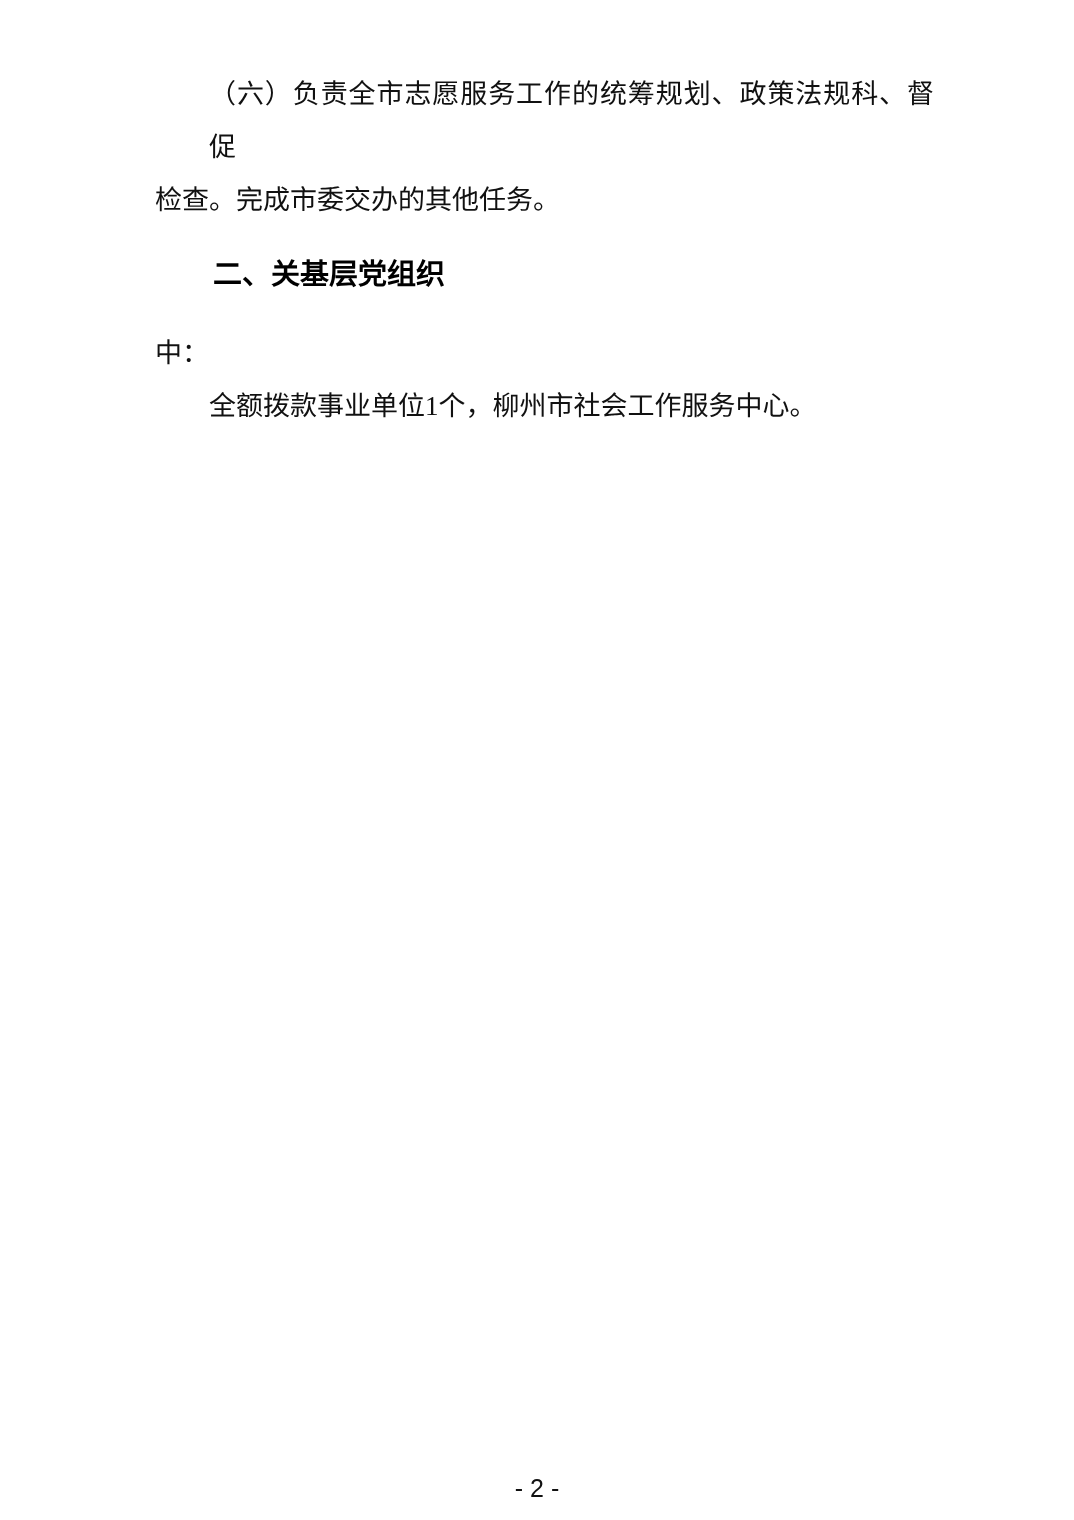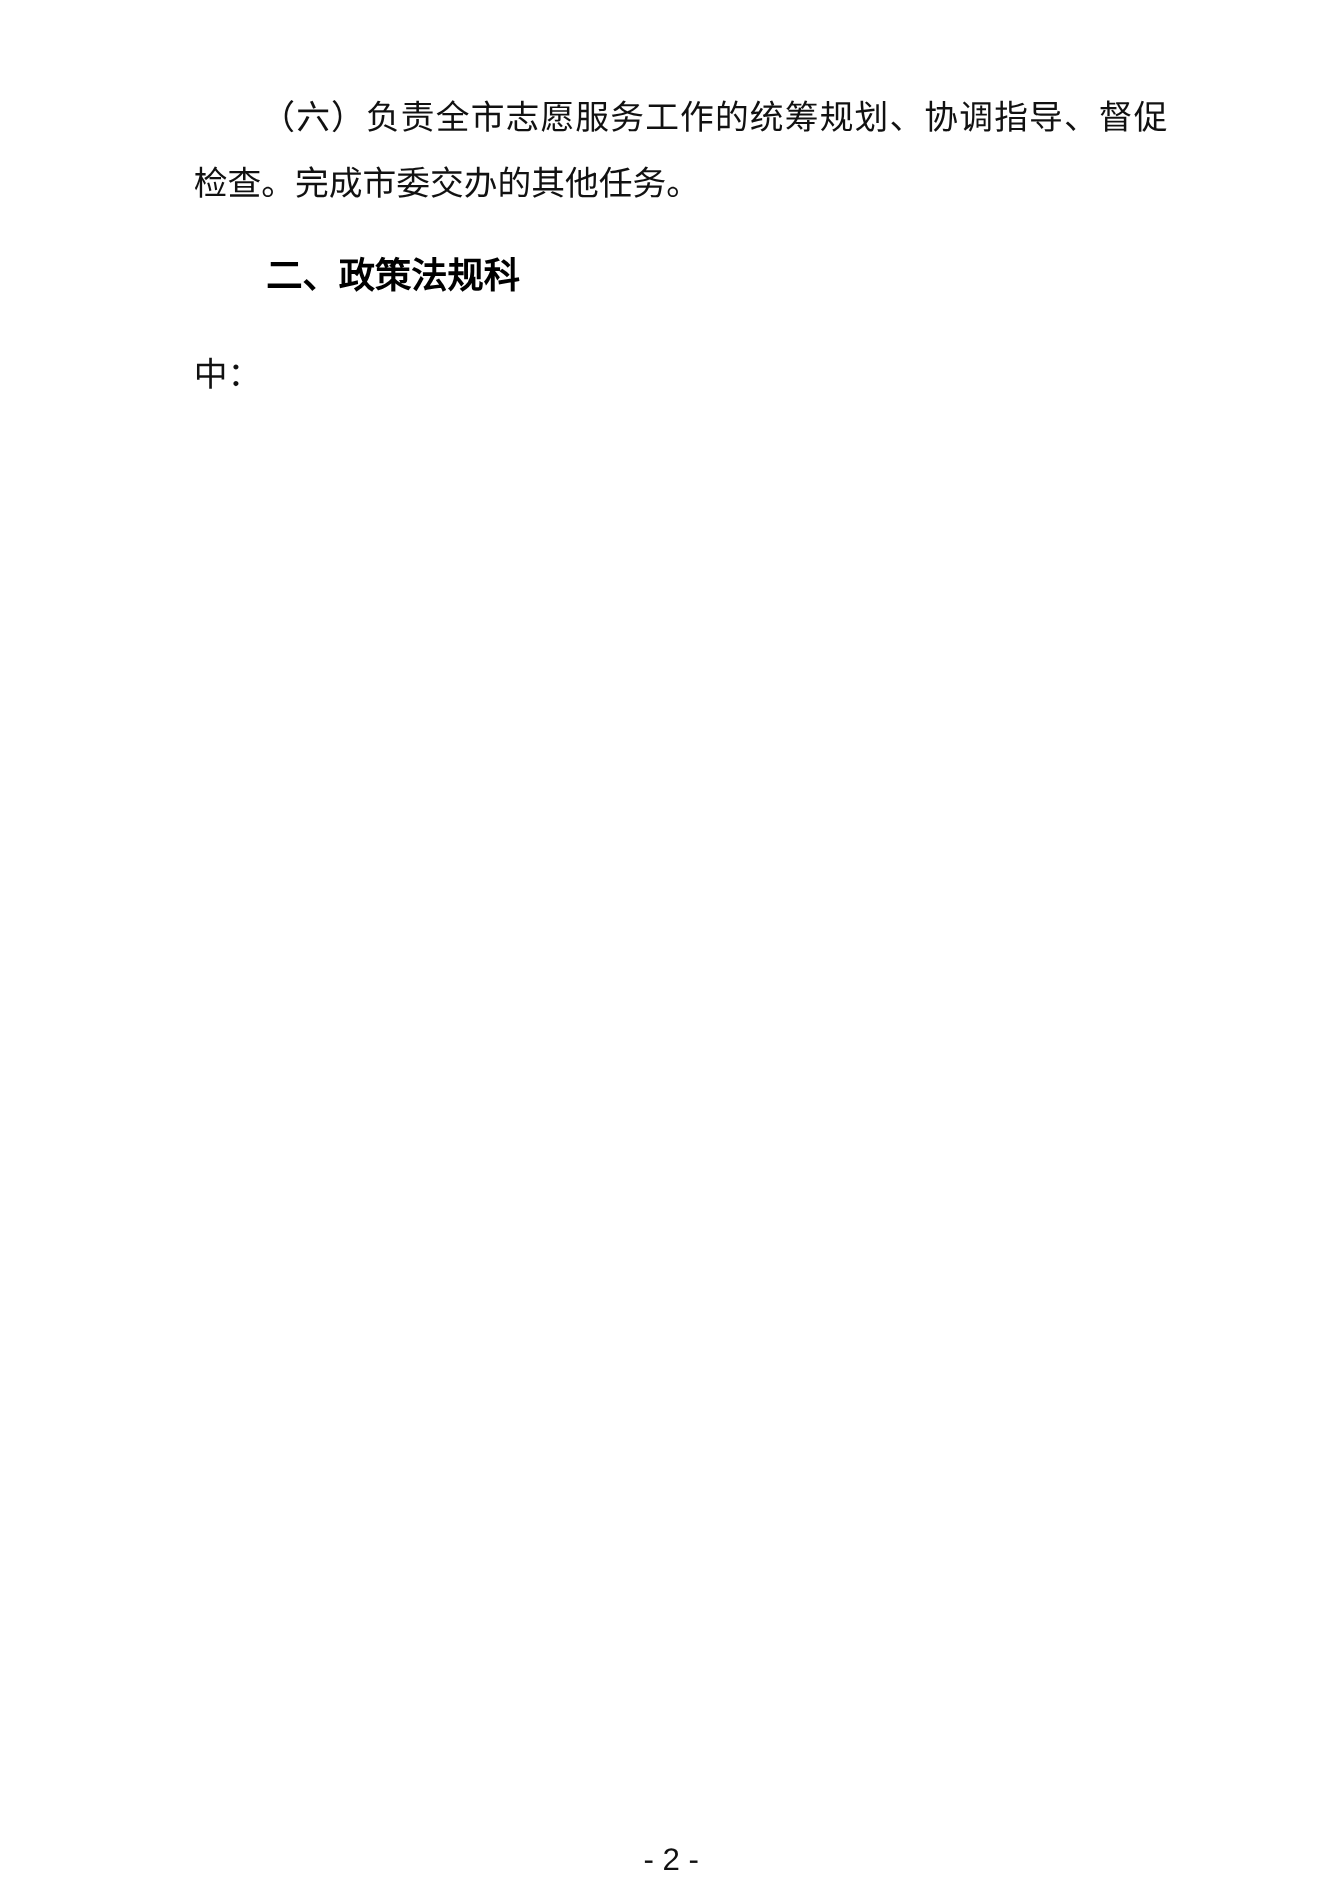--- a/index.html
+++ b/index.html
@@ -75,32 +75,35 @@
   }
 </style>
 </head>
 <body>
 
 <main class="page">
 
   <section class="content">
 
     <p class="para">
-      <span class="line fill indent">（六）负责全市志愿服务工作的统筹规划、协调指导、督促</span>
+      <span class="line fill indent">（六）负责全市志愿服务工作的统筹规划、政策法规科、督促</span>
       <span class="line">检查。完成市委交办的其他任务。</span>
     </p>
 
 
     <h2 class="heading">
-      <span class="heading-line">二、政策法规科</span>
+      <span class="heading-line">二、关基层党组织</span>
     </h2>
 
     <p class="para">
       <span class="line">中：</span>
     </p>
 
 
+    <p class="para">
+      <span class="line indent">全额拨款事业单位1个，柳州市社会工作服务中心。</span>
+    </p>
 
   </section>
 
   <div class="footer">- 2 -</div>
 
 </main>
 
 </body></html>

